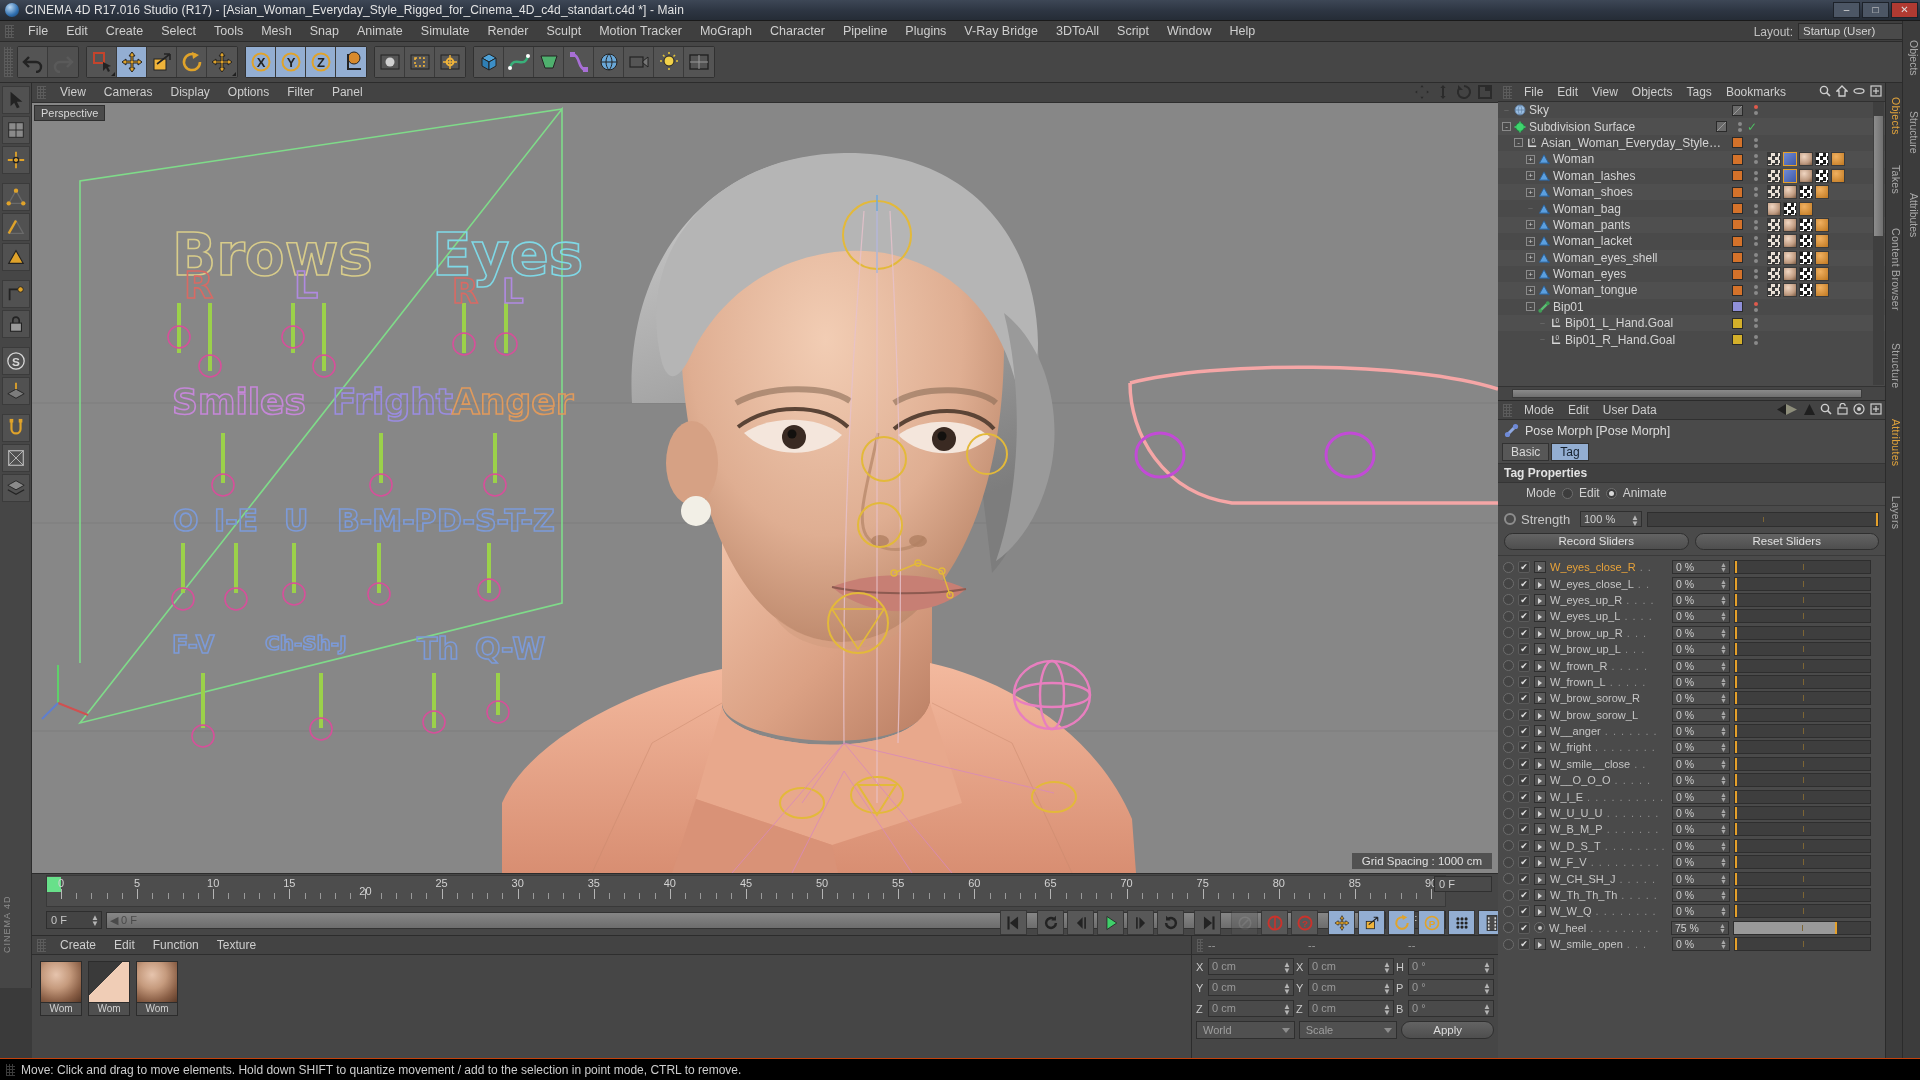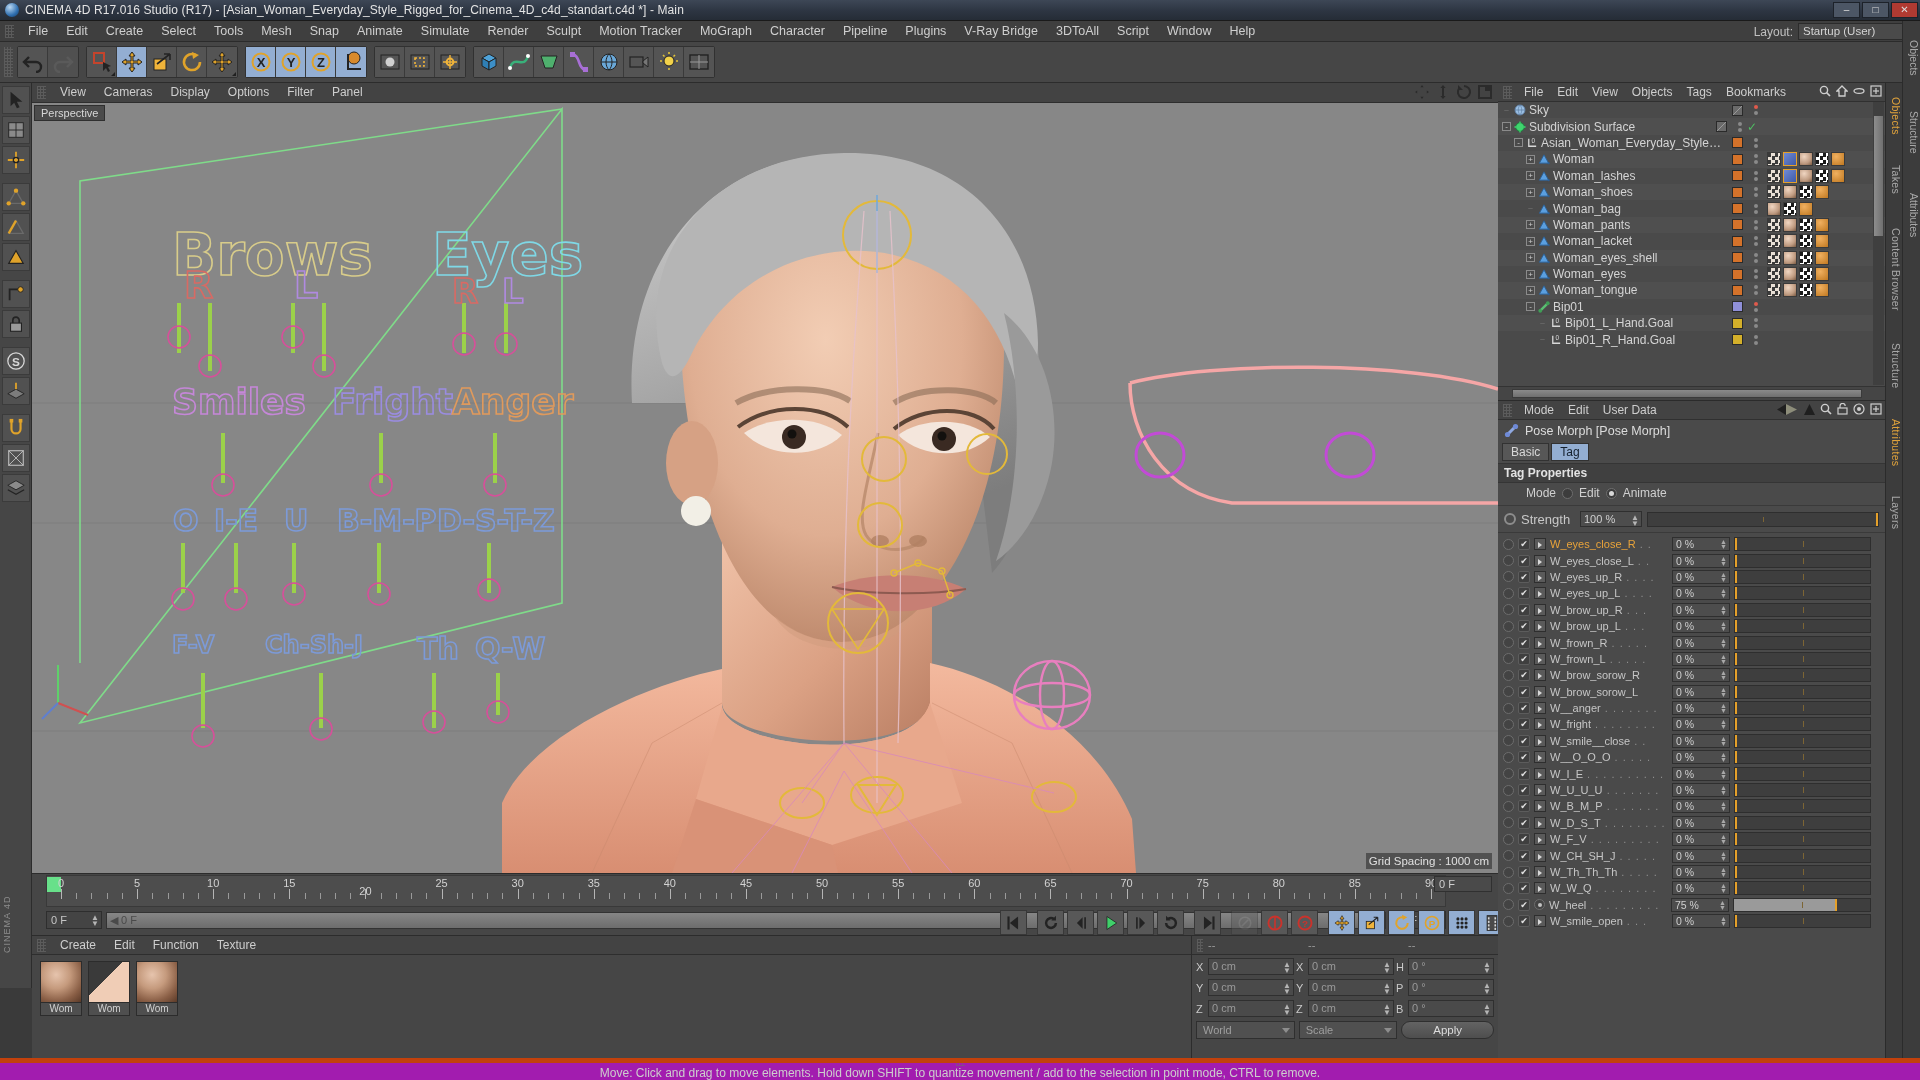--- a/index.html
+++ b/index.html
@@ -99,21 +99,21 @@
     background:repeating-linear-gradient(0deg,#6e6e6e 0 1px,transparent 1px 3px),
                repeating-linear-gradient(90deg,#6e6e6e 0 1px,transparent 1px 3px);opacity:.6;}
   .vp-mi{padding:0 9px;font-size:12px;color:#cecece;line-height:19px;cursor:default;}
   .vp-navicons{position:absolute;right:6px;top:2px;display:flex;gap:7px;align-items:center;}
   .vp-persp{
     position:absolute;left:2px;top:22px;background:#4b4b4b;border:1px solid #2f2f2f;
     color:#d8d8d8;font-size:11px;padding:1px 6px; z-index:6;
   }
   .vp-grid{
     position:absolute;right:6px;bottom:4px;background:rgba(70,70,70,.82);
-    color:#e0e0e0;font-size:11.5px;padding:2px 3px; z-index:6;
+    color:#e0e0e0;font-size:11.5px;padding:2px 10px; z-index:6;
   }
   .vp-canvas{position:absolute;left:0;top:20px;width:1466px;height:770px;}
 
   
   .rigtxt{
     position:absolute; font-weight:bold; white-space:nowrap;
     color:transparent; pointer-events:none;
     font-family:"DejaVu Sans",sans-serif;
   }
 
@@ -235,21 +235,21 @@
   .mico{width:12px;height:12px;background:#5a5a5a;border:1px solid #2e2e2e;flex:none;position:relative;}
   .mico::after{content:"";position:absolute;left:3px;top:3px;border-left:4px solid #d8d8d8;border-top:3px solid transparent;border-bottom:3px solid transparent;}
   .mname{width:118px;font-size:11px;color:#c6c6c6;white-space:nowrap;overflow:hidden;flex:none;}
   .mname.sel{color:#e8a33a;}
   .dotsfill{color:#8e8e8e;letter-spacing:1px;}
   .mval{width:58px;height:14px;background:#4d4d4d;border:1px solid #2f2f2f;color:#cfcfcf;font-size:10.5px;line-height:12px;padding-left:3px;position:relative;flex:none;}
   .mval .sp{position:absolute;right:2px;top:1px;font-size:7px;line-height:5px;color:#a9a9a9;}
   .mslider{flex:1;height:14px;background:#3e3e3e;border:1px solid #2e2e2e;position:relative;margin-right:14px;}
 
   
-  .statusbar{position:absolute;left:0;bottom:0;width:1920px;height:22px;background:#a21caf;border-top:5px solid #c2410c;display:flex;align-items:center;flex-direction:column;}
+  .statusbar{position:absolute;left:0;bottom:0;width:1920px;height:22px;background:#000000;border-top:1px solid #c2410c;display:flex;align-items:center;}
   .sb-grip{width:9px;height:12px;margin:0 6px;
     background:repeating-linear-gradient(0deg,#6e6e6e 0 1px,transparent 1px 3px),
                repeating-linear-gradient(90deg,#6e6e6e 0 1px,transparent 1px 3px);opacity:.55;}
   .sb-txt{font-size:12px;color:#cdcdcd;}
   .rightedge{position:absolute;right:0;top:21px;width:18px;height:1059px;background:#3c3c3c;border-left:1px solid #2b2b2b;}
   .re-tab{position:absolute;right:0;width:18px;writing-mode:vertical-rl;font-size:10.5px;color:#a9a9a9;text-align:center;padding:6px 0;}
 </style>
 </head>
 <body>
 <div id="app">
@@ -790,21 +790,21 @@
           <div class="rigtxt" style="left: 470px; top: 168px; font-size: 34px; -webkit-text-stroke: 1.6px rgb(176, 138, 224);">L</div>
           <div class="rigtxt" style="left: 140px; top: 278px; font-size: 36px; -webkit-text-stroke: 1.6px rgb(197, 135, 216);">Smiles</div>
           <div class="rigtxt" style="left: 300px; top: 278px; font-size: 36px; -webkit-text-stroke: 1.6px rgb(154, 140, 224);">Fright</div>
           <div class="rigtxt" style="left: 420px; top: 278px; font-size: 36px; -webkit-text-stroke: 1.6px rgb(224, 154, 92);">Anger</div>
           <div class="rigtxt" style="left: 141px; top: 400px; font-size: 30px; -webkit-text-stroke: 1.6px rgb(124, 154, 216);">O</div>
           <div class="rigtxt" style="left: 182px; top: 400px; font-size: 30px; -webkit-text-stroke: 1.6px rgb(124, 154, 216);">I-E</div>
           <div class="rigtxt" style="left: 252px; top: 400px; font-size: 30px; -webkit-text-stroke: 1.6px rgb(124, 154, 216);">U</div>
           <div class="rigtxt" style="left: 305px; top: 400px; font-size: 30px; -webkit-text-stroke: 1.6px rgb(124, 154, 216);">B-M-P</div>
           <div class="rigtxt" style="left: 405px; top: 400px; font-size: 30px; -webkit-text-stroke: 1.6px rgb(124, 154, 216);">D-S-T-Z</div>
           <div class="rigtxt" style="left: 140px; top: 528px; font-size: 24px; -webkit-text-stroke: 1.6px rgb(124, 154, 216);">F-V</div>
-          <div class="rigtxt" style="left: 233px; top: 528px; font-size: 24px; -webkit-text-stroke: 1.6px rgb(124, 154, 216);">Ch-Sh-J</div>
+          <div class="rigtxt" style="left: 233px; top: 528px; font-size: 20px; -webkit-text-stroke: 1.6px rgb(124, 154, 216);">Ch-Sh-J</div>
           <div class="rigtxt" style="left: 385px; top: 528px; font-size: 30px; -webkit-text-stroke: 1.6px rgb(124, 154, 216);">Th</div>
           <div class="rigtxt" style="left: 443px; top: 528px; font-size: 30px; -webkit-text-stroke: 1.6px rgb(124, 154, 216);">Q-W</div>
         </div>
   </div>
 
   <div class="vp-persp">Perspective</div>
   <div class="vp-grid">Grid Spacing : 1000 cm</div>
 </div>
 
 <div class="timeline-wrap">
@@ -1564,20 +1564,24 @@
       <div class="numfld">
         <span>100 %</span>
         <span class="spin">▲<br>▼</span>
       </div>
       <div class="sldr">
         <div class="mid"></div>
         <div class="mark" id="strength-mark" style="right: auto; left: calc(100% - 2px);"></div>
       </div>
     </div>
 
+    <div class="btnrow">
+      <div class="pbtn">Record Sliders</div>
+      <div class="pbtn">Reset Sliders</div>
+    </div>
 
     <div style="border-top:1px solid #3a3a3a;margin:2px 0 3px 0"></div>
 
     <div id="morph-list">
           <div class="morphrow">
             <span class="mcirc"></span>
             <span class="mchk">✔</span>
             <span class="mico"></span>
             <span class="mname sel"><span>W_eyes_close_R</span><span class="dotsfill"> . .</span></span>
             <span class="mval"><span>0 %</span><span class="sp">▲<br>▼</span></span>

